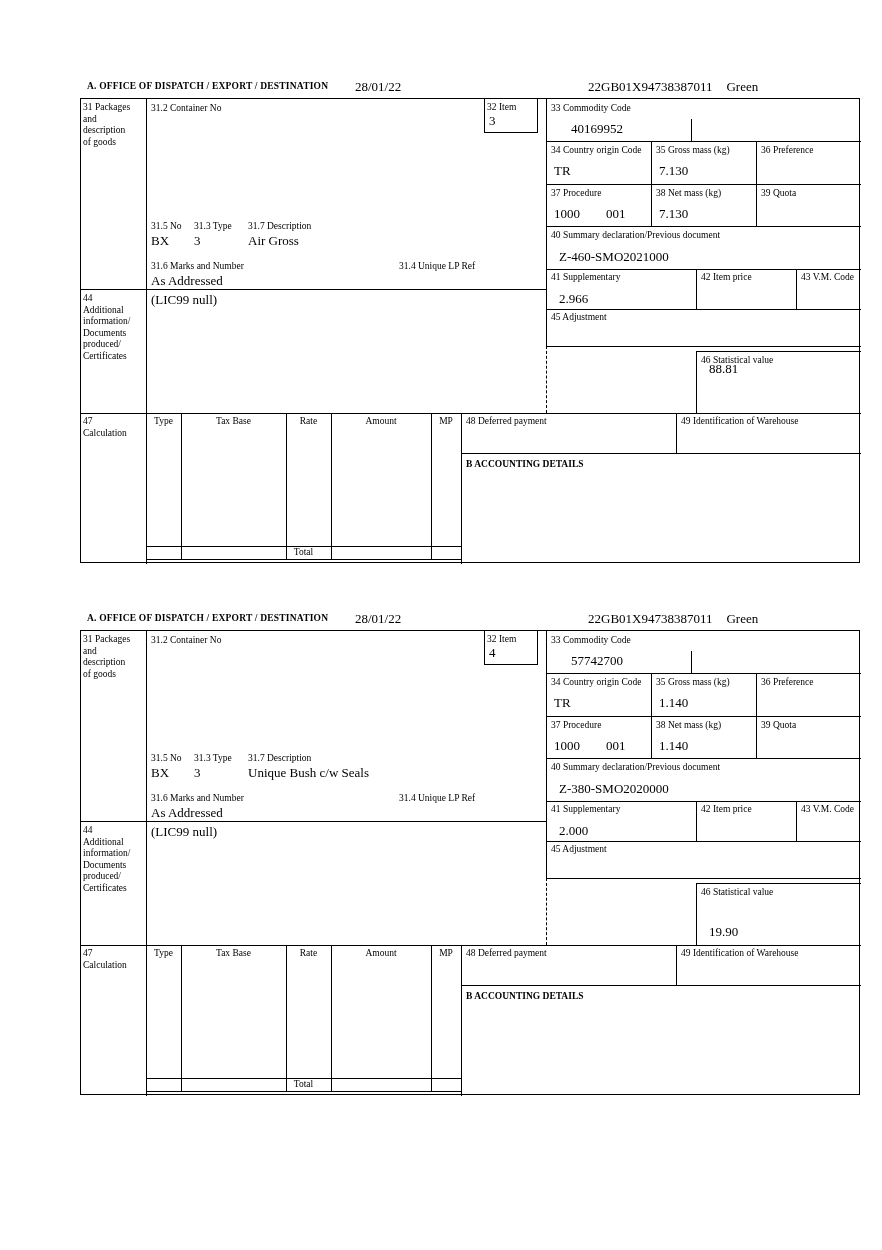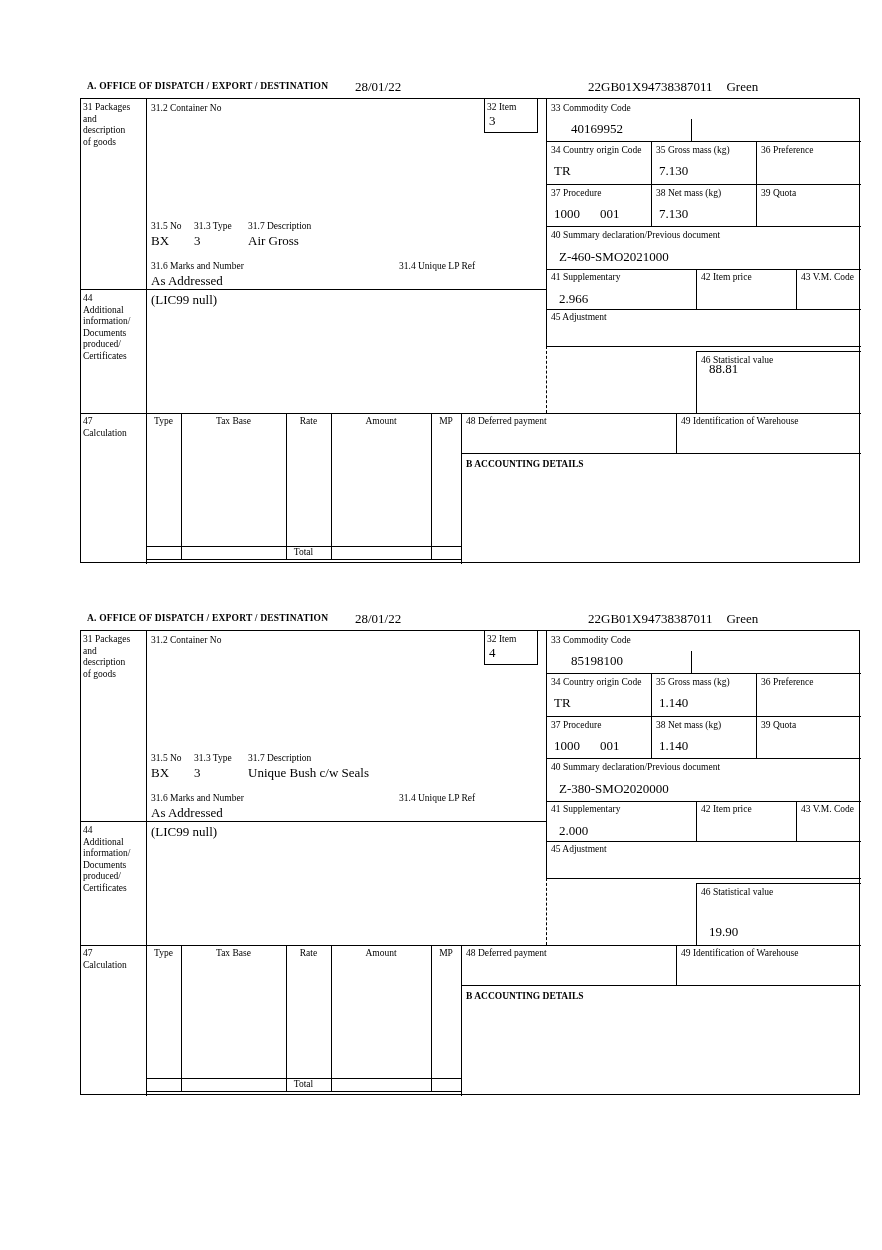--- a/index.html
+++ b/index.html
@@ -22,21 +22,21 @@
 
   .lbl { position:absolute; font-size:9.5px; line-height:1.22; white-space:pre-line; }
   .val { position:absolute; font-size:13px; white-space:nowrap; }
   .ctr { text-align:center; }
   .bold { font-weight:bold; }
 
   .b32box { position:absolute; left:403px; top:0; width:54px; height:34px;
             border-left:1px solid #000; border-right:1px solid #000; border-bottom:1px solid #000; }
   .b46box { position:absolute; left:615px; top:252px; width:165px; height:62px;
             border-top:1px solid #000; border-left:1px solid #000; }
-  .proc2 { margin-left:20px; }
+  .proc2 { margin-left:26px; }
 </style>
 </head>
 <body>
 
 <div class="page">
 
   <div class="section s1">
     <div class="hdr-a">A.  OFFICE OF DISPATCH / EXPORT / DESTINATION</div>
     <div class="hdr-date">28/01/22</div>
     <div class="hdr-ref">
@@ -184,21 +184,21 @@
 
       <div class="lbl" style="left:2px;top:3px;width:60px">31 Packages
 and
 description
 of goods</div>
       <div class="lbl" style="left:70px;top:4px">31.2 Container No</div>
       <div class="lbl" style="left:406px;top:3px">32 Item</div>
       <div class="val" style="left:408px;top:14px">4</div>
 
       <div class="lbl" style="left:470px;top:4px">33 Commodity Code</div>
-      <div class="val" style="left:490px;top:22px">85198100</div>
+      <div class="val" style="left:490px;top:22px">57742700</div>
 
       <div class="lbl" style="left:470px;top:46px">34 Country origin Code</div>
       <div class="val" style="left:473px;top:64px">TR</div>
       <div class="lbl" style="left:575px;top:46px">35 Gross mass (kg)</div>
       <div class="val" style="left:578px;top:64px">1.140</div>
       <div class="lbl" style="left:680px;top:46px">36 Preference</div>
 
       <div class="lbl" style="left:470px;top:89px">37 Procedure</div>
       <div class="val" style="left:473px;top:107px">
         <span>1000</span><span class="proc2">001</span>

